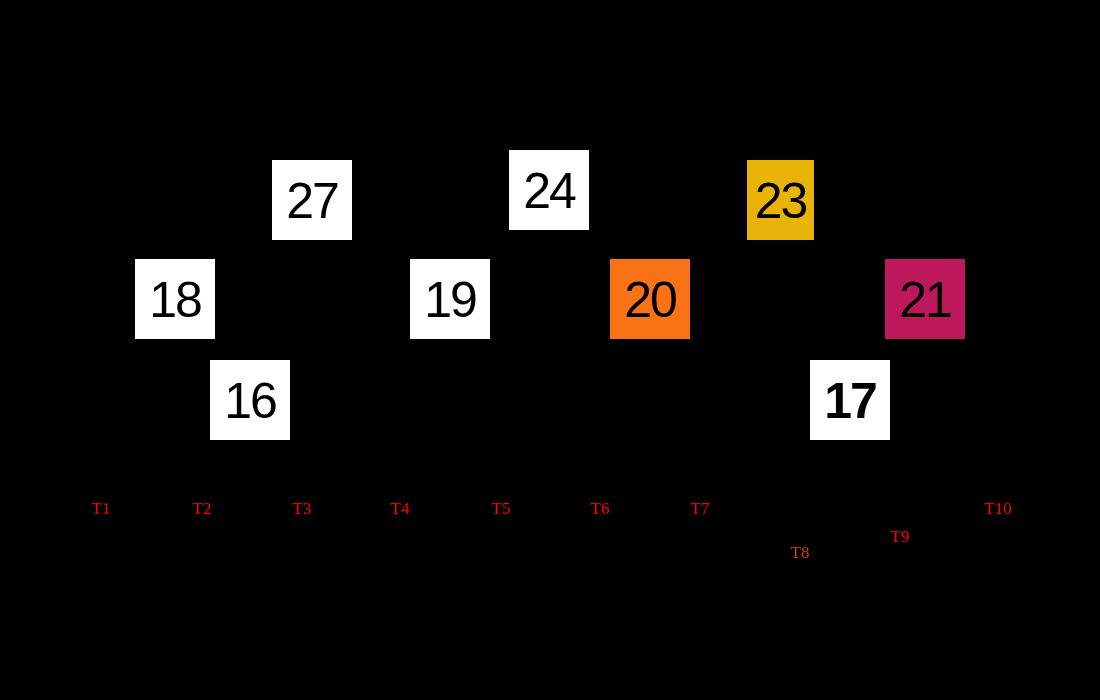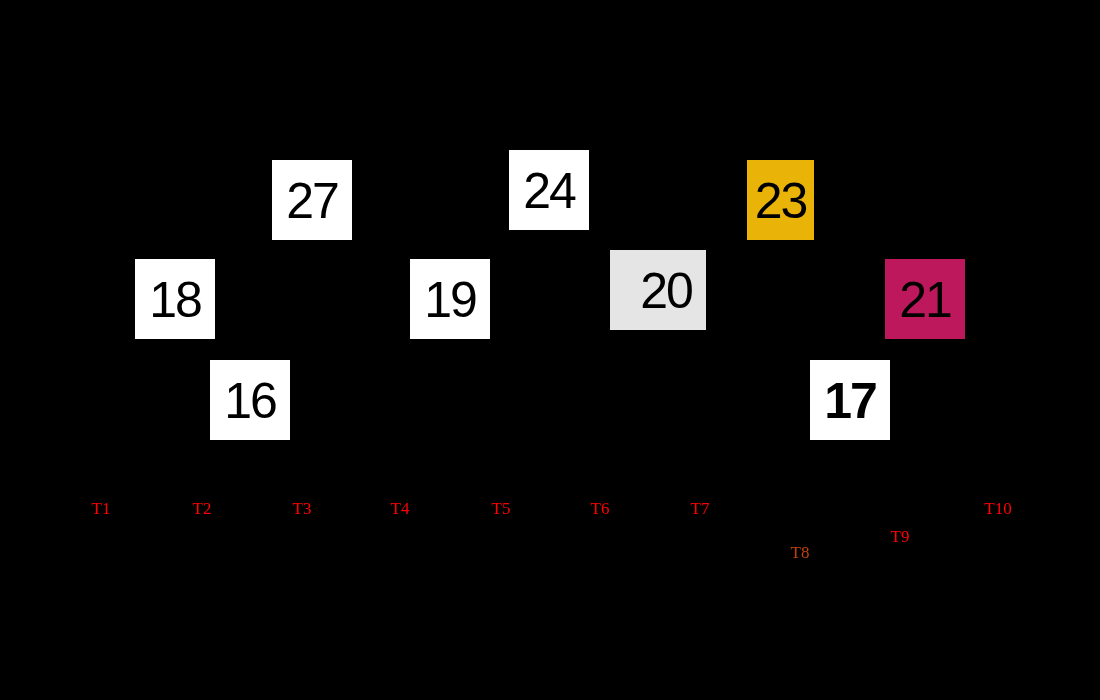--- a/index.html
+++ b/index.html
@@ -56,21 +56,21 @@
     </div>
 
     <div class="node" style="left: 135px; top: 259px; width: 80px; height: 80px; background: rgb(255, 255, 255);">
       <span class="node-value" style="color: rgb(0, 0, 0);">18</span>
     </div>
 
     <div class="node" style="left: 410px; top: 259px; width: 80px; height: 80px; background: rgb(255, 255, 255);">
       <span class="node-value" style="color: rgb(0, 0, 0);">19</span>
     </div>
 
-    <div class="node" style="left: 610px; top: 250px; width: 80px; height: 80px; background: #e5e5e5; padding-left: 16px;">
+    <div class="node" style="left: 610px; top: 259px; width: 80px; height: 80px; background: #f97316;">
       <span class="node-value" style="color: rgb(0, 0, 0);">20</span>
     </div>
 
     <div class="node" style="left: 885px; top: 259px; width: 80px; height: 80px; background: #be185d;">
       <span class="node-value" style="color: rgb(0, 0, 0);">21</span>
     </div>
 
     <div class="node" style="left: 210px; top: 360px; width: 80px; height: 80px; background: rgb(255, 255, 255);">
       <span class="node-value" style="color: rgb(0, 0, 0);">16</span>
     </div>

